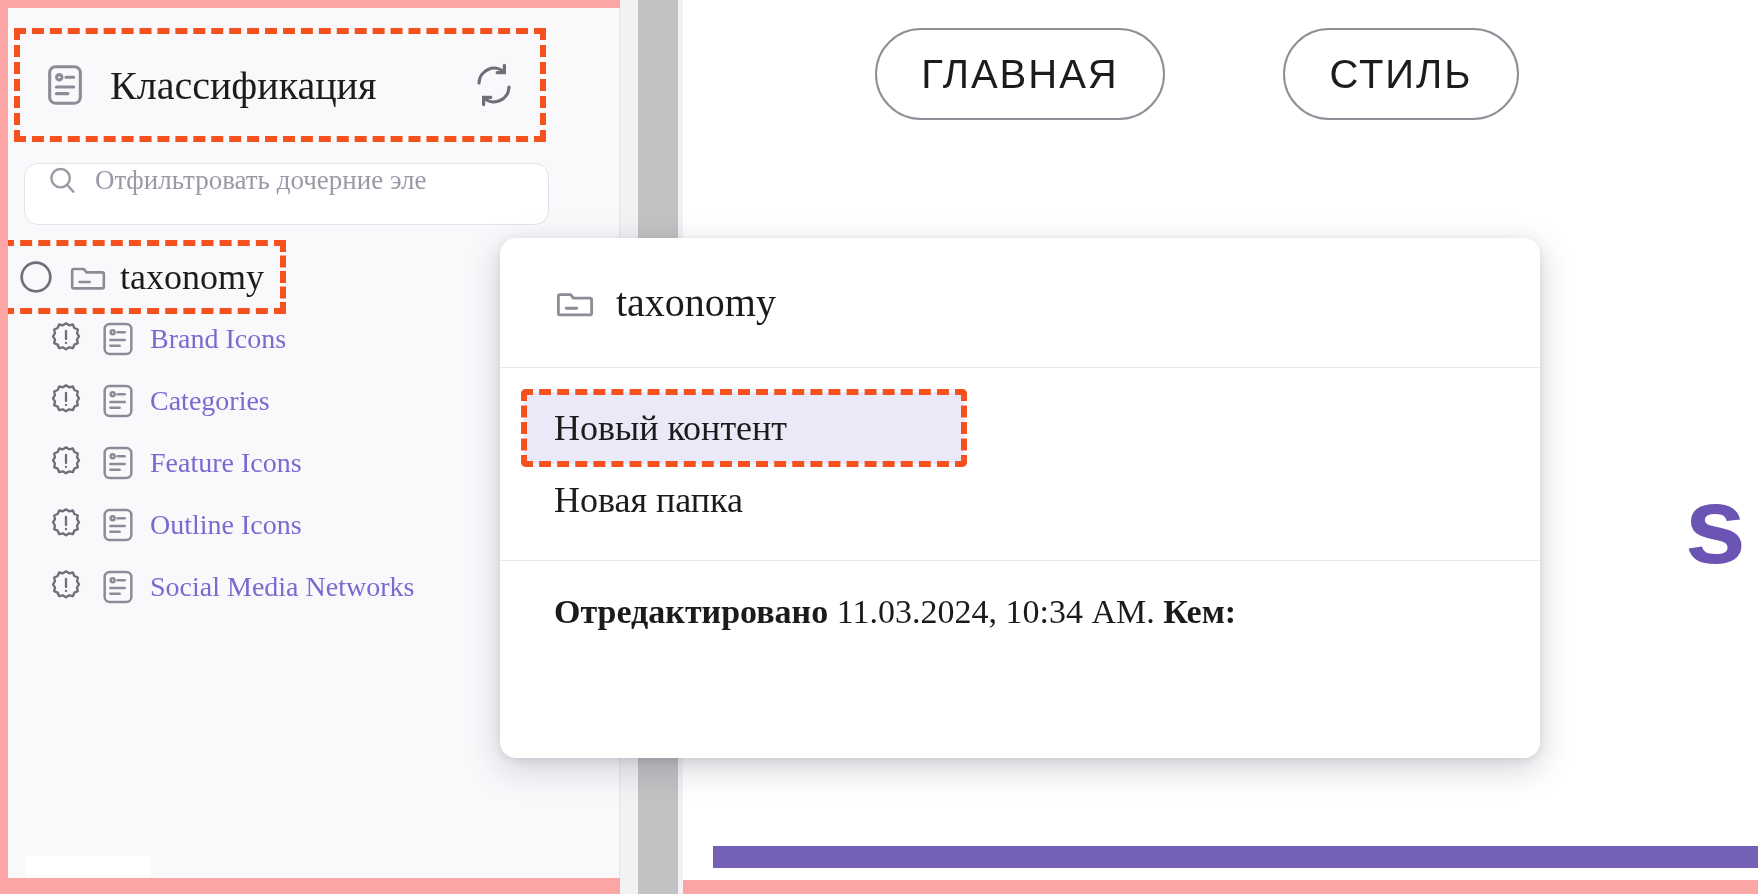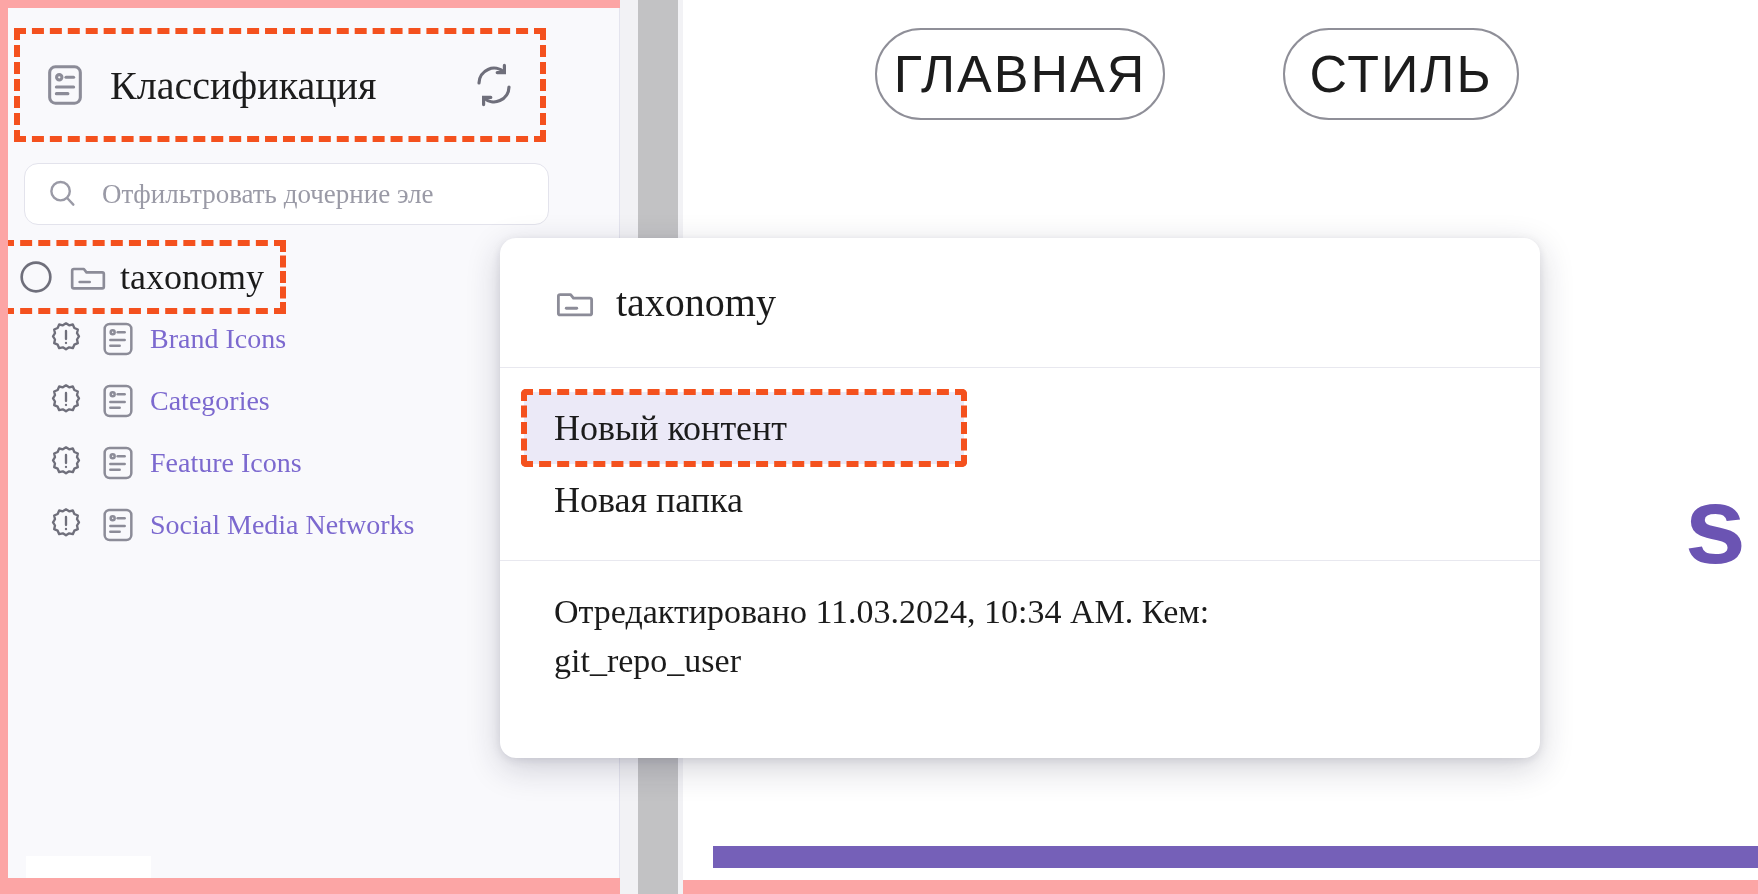--- a/index.html
+++ b/index.html
@@ -64,22 +64,22 @@
   .search-wrap {
     position: absolute;
     left: 16px;
     top: 155px;
     width: 525px;
     height: 62px;
     background: #ffffff;
     border: 1px solid #e3e3ec;
     border-radius: 14px;
     display: flex;
-    align-items: center;
-    gap: 21px;
+    align-items: flex-start;
+    gap: 14px;
     padding: 0 20px;
     box-sizing: border-box;
   }
   .search-icon { width: 34px; height: 34px; flex: 0 0 auto; }
   .search-input {
     border: none;
     outline: none;
     background: transparent;
     font-family: "Liberation Serif", serif;
     font-size: 27px;
@@ -174,21 +174,21 @@
     height: 92px;
     border: 2px solid #8f8f98;
     border-radius: 46px;
     background: #ffffff;
     display: flex;
     align-items: center;
     justify-content: center;
     box-sizing: border-box;
     cursor: pointer;
     font-family: "Liberation Sans", sans-serif;
-    font-size: 52px;
+    font-size: 40px;
     letter-spacing: 2px;
     color: #1c1c1c;
   }
   .pill.p1 { left: 192px; width: 290px; }
   .pill.p2 { left: 600px; width: 236px; }
 
   .big-letter {
     position: absolute;
     right: 12px;
     top: 470px;
@@ -260,21 +260,21 @@
     border-radius: 2px;
   }
 
   .popup-footer {
     padding: 26px 54px 0 54px;
     font-size: 34px;
     line-height: 1.45;
     color: #1b1b1b;
     font-family: "Liberation Serif", serif;
   }
-  .popup-footer b { font-weight: normal; }
+  .popup-footer b { font-weight: bold; }
   .popup-footer .user { color: #1b1b1b; }
 </style>
 </head>
 <body>
 
 <div id="root">
 
   <div class="sidebar">
 
     <div class="sidebar-header dashed-hl">
@@ -378,20 +378,39 @@
             <rect x="4" y="3" width="16" height="18" rx="3"></rect>
             <circle cx="8.8" cy="8" r="1.2"></circle>
             <line x1="11.8" y1="8" x2="16" y2="8" stroke-linecap="round"></line>
             <line x1="7.4" y1="12.6" x2="16" y2="12.6" stroke-linecap="round"></line>
             <line x1="7.4" y1="16" x2="13" y2="16" stroke-linecap="round"></line>
           </svg>
         </span>
         <span class="tree-label">Feature Icons</span>
       </div>
 
+      <div class="tree-row child">
+        <span class="badge-icon">
+          <svg viewBox="0 0 24 24" width="40" height="40" fill="none" stroke="#6f6f7b" stroke-width="1.4">
+            <path d="M12 2.6l1.9 1.2 2.2-.5.9 2.1 2.1.9-.5 2.2 1.2 1.9-1.2 1.9.5 2.2-2.1.9-.9 2.1-2.2-.5L12 18.2l-1.9-1.2-2.2.5-.9-2.1-2.1-.9.5-2.2L4.2 10.4l1.2-1.9-.5-2.2 2.1-.9.9-2.1 2.2.5z" stroke-linejoin="round"></path>
+            <line x1="12" y1="7.2" x2="12" y2="12" stroke-linecap="round"></line>
+            <circle cx="12" cy="14.4" r="0.7" fill="#6f6f7b" stroke="none"></circle>
+          </svg>
+        </span>
+        <span class="doc-icon">
+          <svg viewBox="0 0 24 24" width="40" height="40" fill="none" stroke="#8c8c98" stroke-width="1.5">
+            <rect x="4" y="3" width="16" height="18" rx="3"></rect>
+            <circle cx="8.8" cy="8" r="1.2"></circle>
+            <line x1="11.8" y1="8" x2="16" y2="8" stroke-linecap="round"></line>
+            <line x1="7.4" y1="12.6" x2="16" y2="12.6" stroke-linecap="round"></line>
+            <line x1="7.4" y1="16" x2="13" y2="16" stroke-linecap="round"></line>
+          </svg>
+        </span>
+        <span class="tree-label">Outline Icons</span>
+      </div>
 
 
       <div class="tree-row child">
         <span class="badge-icon">
           <svg viewBox="0 0 24 24" width="40" height="40" fill="none" stroke="#6f6f7b" stroke-width="1.4">
             <path d="M12 2.6l1.9 1.2 2.2-.5.9 2.1 2.1.9-.5 2.2 1.2 1.9-1.2 1.9.5 2.2-2.1.9-.9 2.1-2.2-.5L12 18.2l-1.9-1.2-2.2.5-.9-2.1-2.1-.9.5-2.2L4.2 10.4l1.2-1.9-.5-2.2 2.1-.9.9-2.1 2.2.5z" stroke-linejoin="round"></path>
             <line x1="12" y1="7.2" x2="12" y2="12" stroke-linecap="round"></line>
             <circle cx="12" cy="14.4" r="0.7" fill="#6f6f7b" stroke="none"></circle>
           </svg>
         </span>
@@ -437,18 +456,17 @@
       <span class="popup-title">taxonomy</span>
     </div>
 
     <div class="popup-items">
       <div class="popup-item selected">Новый контент</div>
       <div class="popup-item">Новая папка</div>
     </div>
 
     <div class="popup-footer">
       <b>Отредактировано</b><span> 11.03.2024, 10:34 AM. </span><b>Кем:</b><br>
-      <span class="user">git_repo_user</span>
     </div>
 
   </div>
 
 </div>
 
 </body></html>

